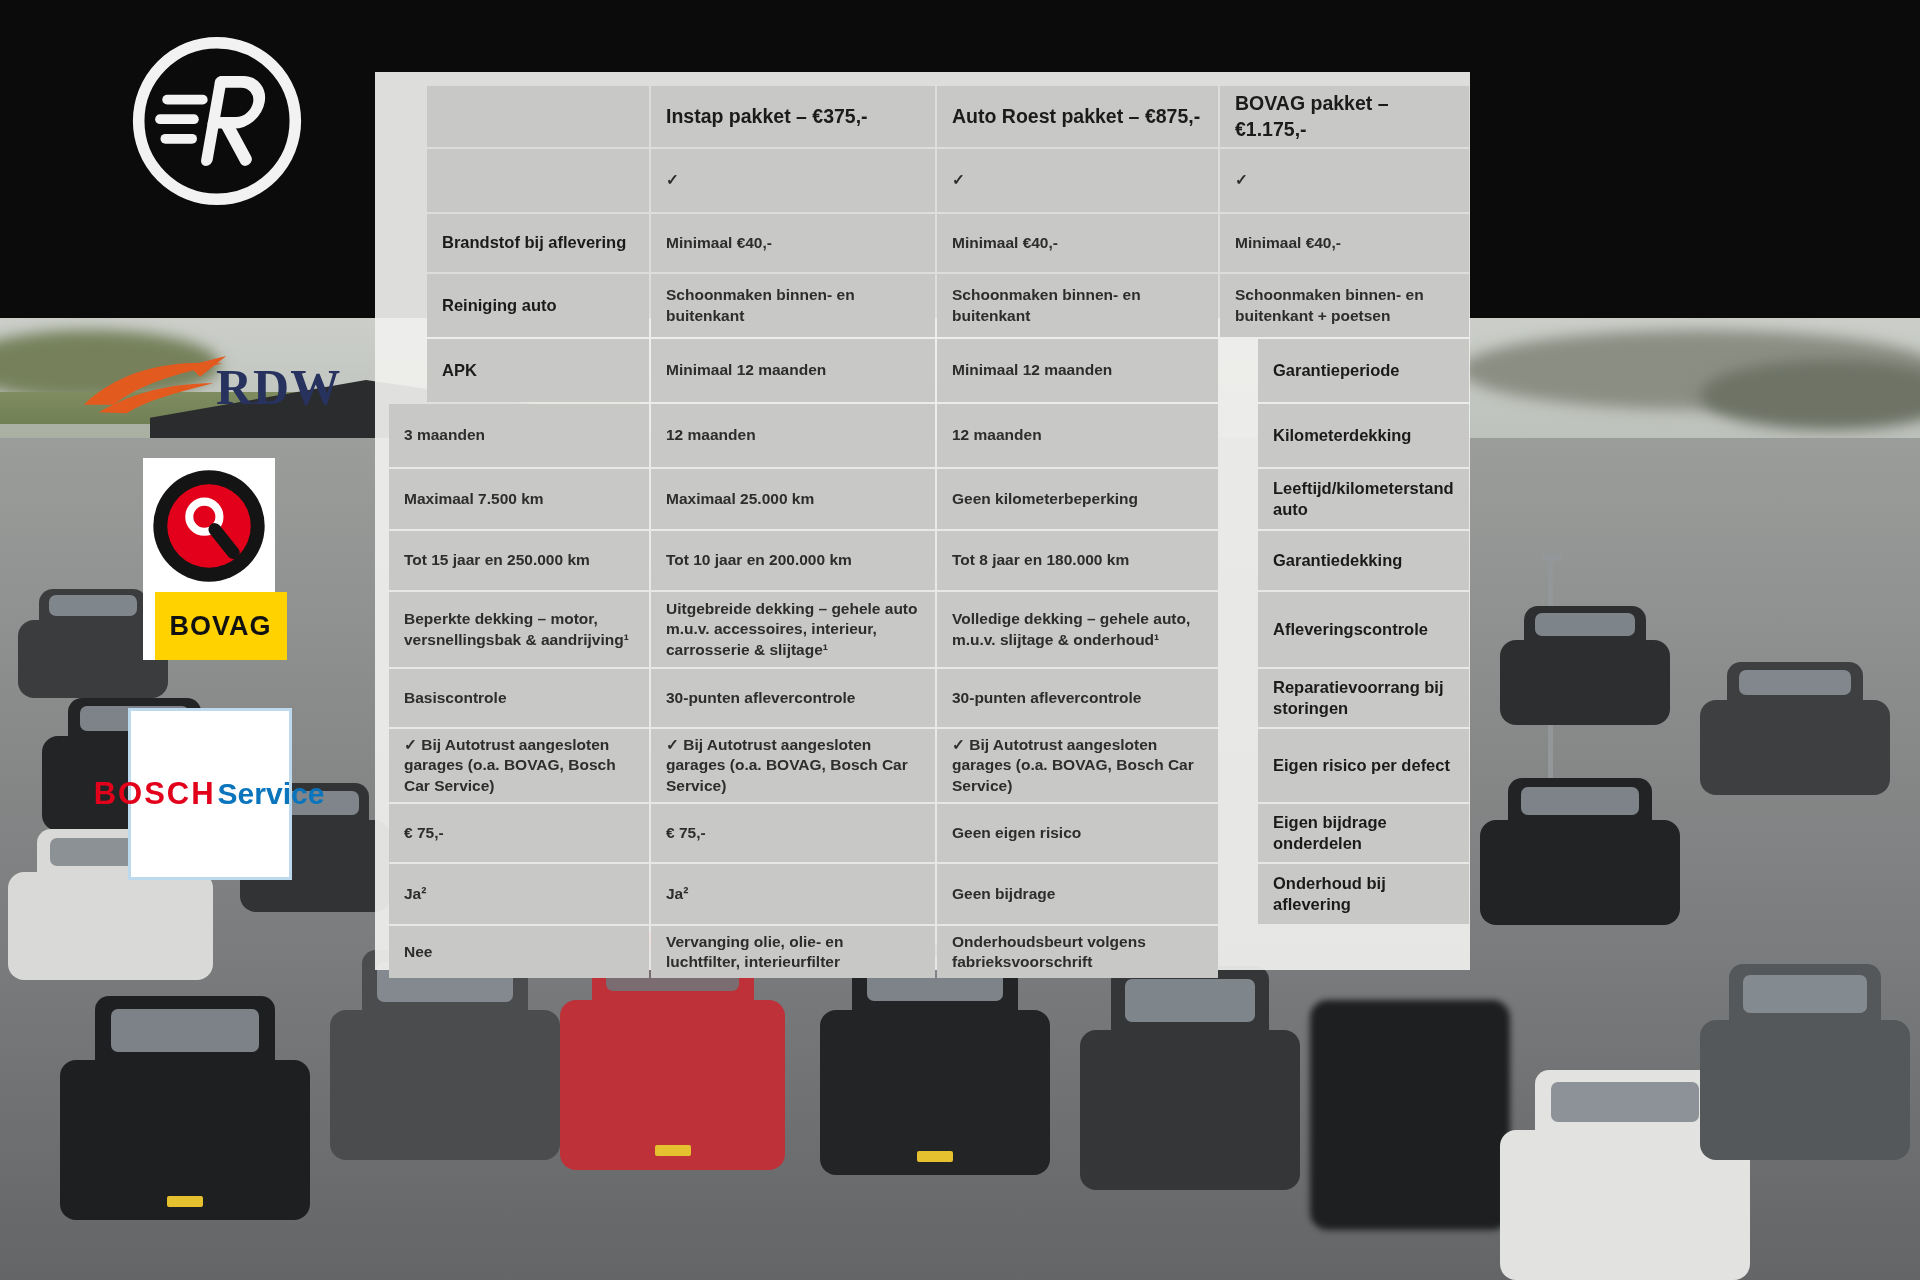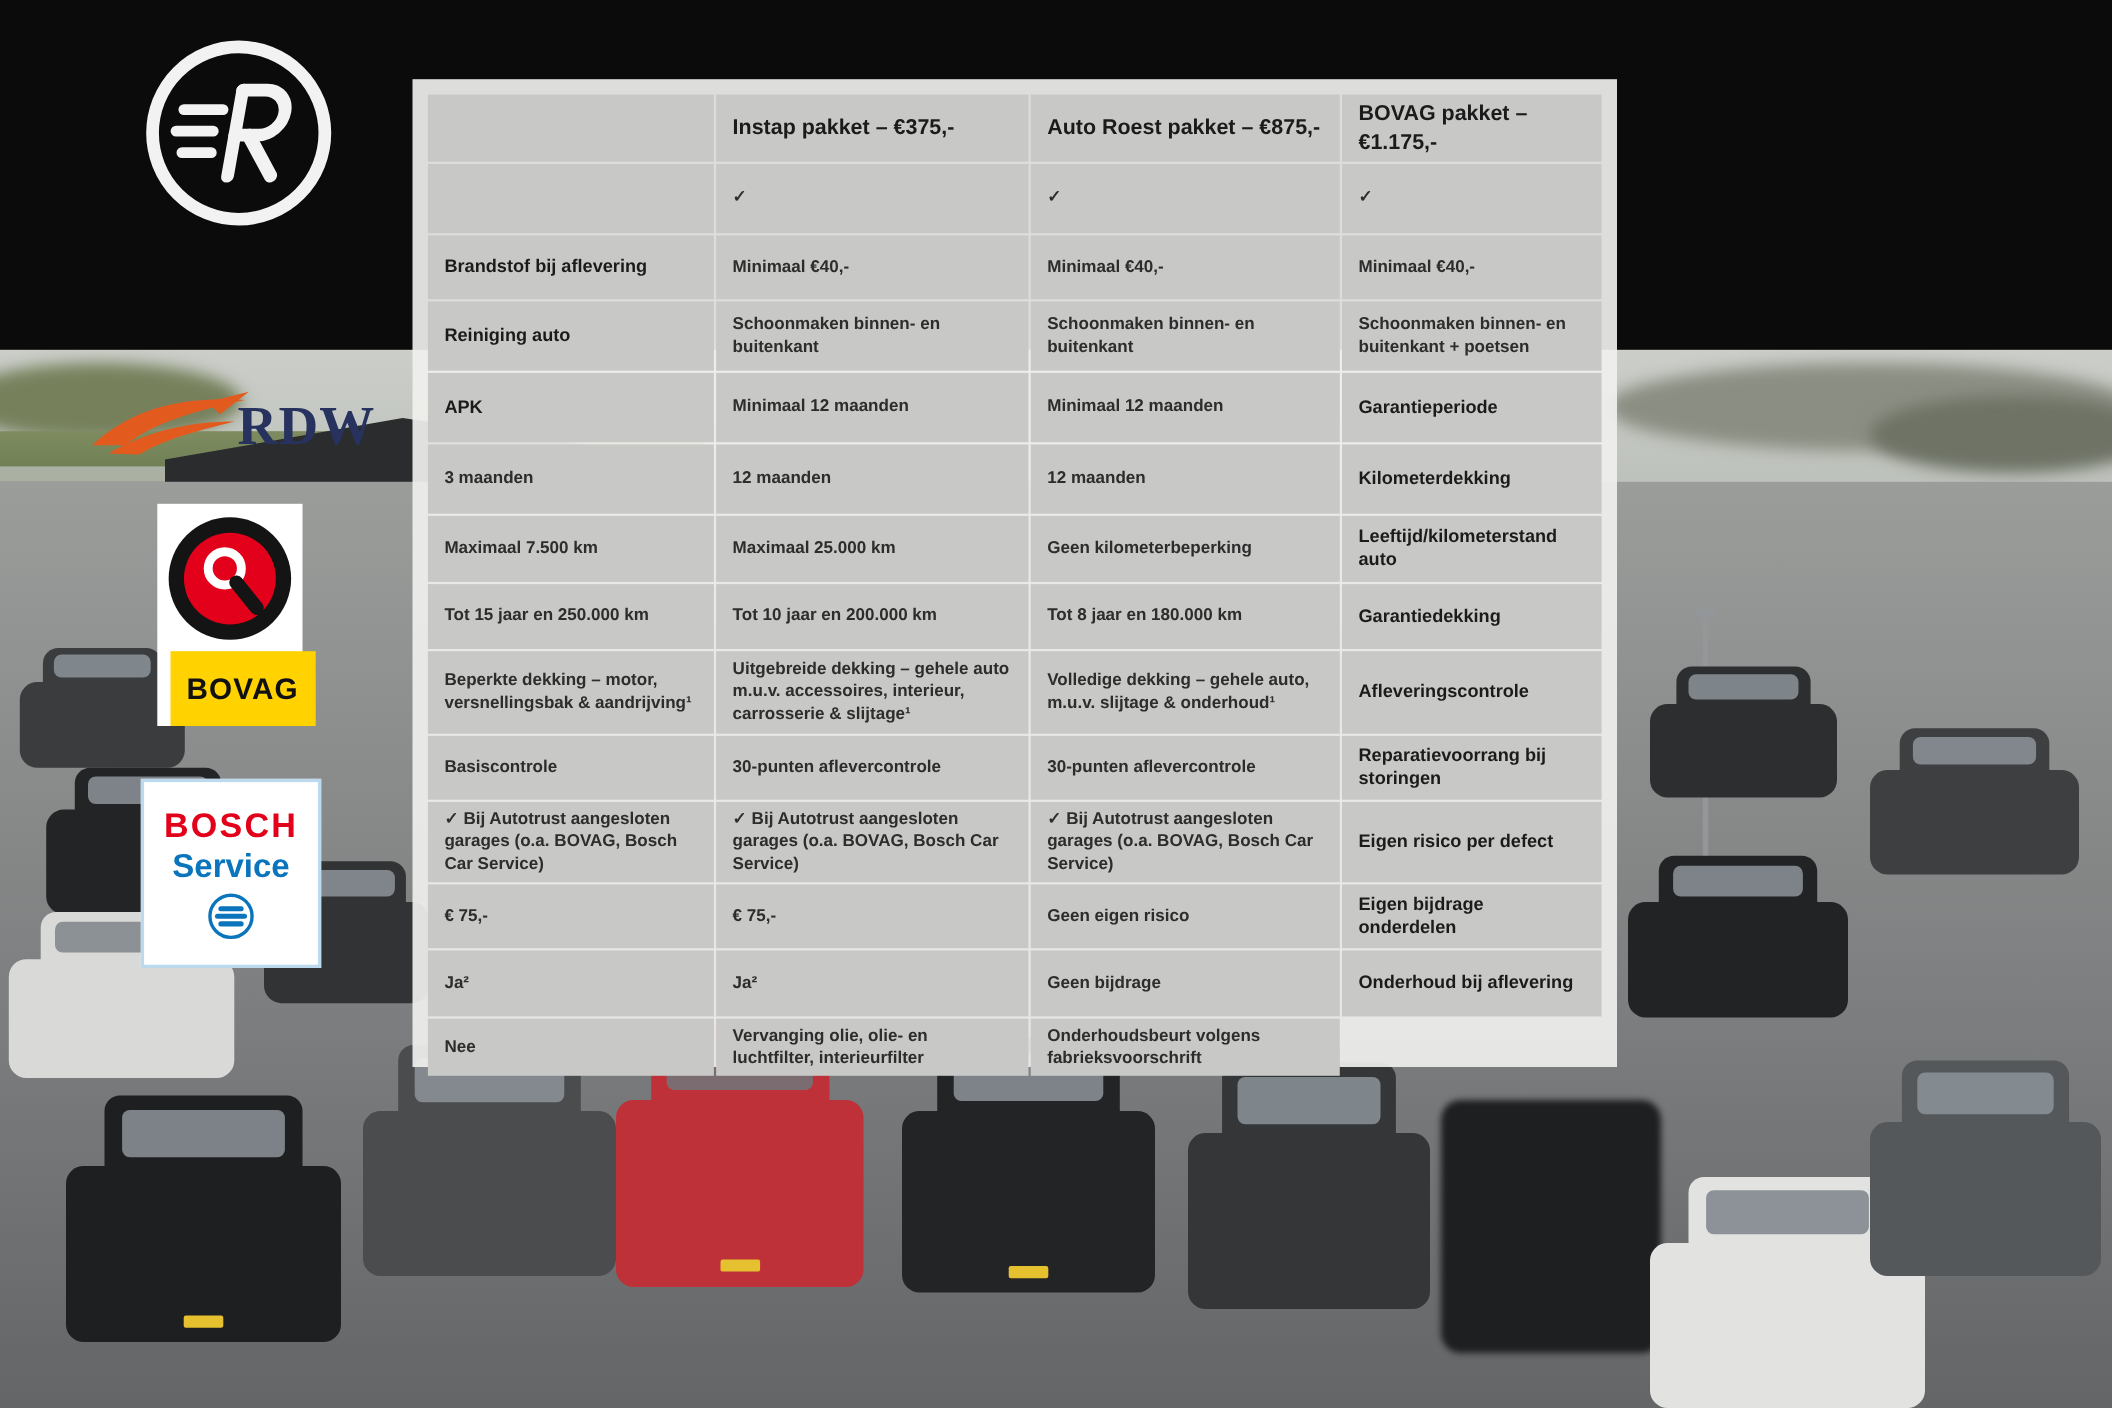--- a/index.html
+++ b/index.html
@@ -39,36 +39,36 @@
   .rdw-swoosh{width:150px;height:70px;flex:none;margin-right:-14px;}
   .rdw-word{font-family:"Liberation Serif", serif;font-weight:bold;font-size:50px;color:#27335e;letter-spacing:1px;}
   .bovag-box{position:absolute;left:143px;top:458px;width:132px;height:202px;background:#fff;
        display:flex;flex-direction:column;align-items:center;}
   .bovag-emblem{width:116px;height:116px;margin-top:10px;}
   .bovag-band{width:100%;flex:1;margin-top:8px;background:var(--bovag-yellow,#ffd200);
        display:flex;align-items:center;justify-content:center;
        font-weight:bold;font-size:27px;color:#111;letter-spacing:1px;margin-left:23px;}
   .bosch-box{position:absolute;left:128px;top:708px;width:164px;height:172px;background:#fff;
        border:3px solid #bcd9ee;box-sizing:border-box;
-       display:flex;flex-direction:column;align-items:center;justify-content:center;gap:2px;}
+       display:flex;align-items:center;justify-content:center;gap:2px;}
   .bosch-word{font-weight:bold;font-size:31px;color:var(--bosch-red,#e2001a);letter-spacing:2px;}
   .bosch-service{font-weight:bold;font-size:30px;color:var(--bosch-blue,#0a74bc);}
   .bosch-emblem{width:46px;height:46px;margin-top:3px;}
   
   .pkg-table{
     position:absolute;left:375px;top:72px;width:1095px;height:898px;
     display:grid;gap:2px;padding:14px;box-sizing:border-box;
     grid-template-columns:260px 284px 281px 1fr;
     background:rgba(240,240,238,.92);
   }
   .cell{background:var(--table-gray,#c8c8c6);display:flex;align-items:center;
     padding:6px 15px;box-sizing:border-box;
     font-weight:bold;font-size:15.5px;line-height:1.3;color:#2d2d2d;}
   .cell.header{font-size:19.5px;color:#1b1b1b;}
-  .cell.label{font-size:16.5px;color:#1b1b1b;}
+  .cell.label{font-size:16.5px;color:#1b1b1b;margin-left:38px;}
 </style>
 </head>
 <body>
 
 <div class="stage">
 
   <div class="bg">
     <div class="sky"></div>
     <div class="blob" style="left:-40px;top:330px;width:260px;height:70px;background:#76815c;"></div>
     <div class="blob" style="left:1460px;top:330px;width:480px;height:80px;background:#8b8f83;"></div>

